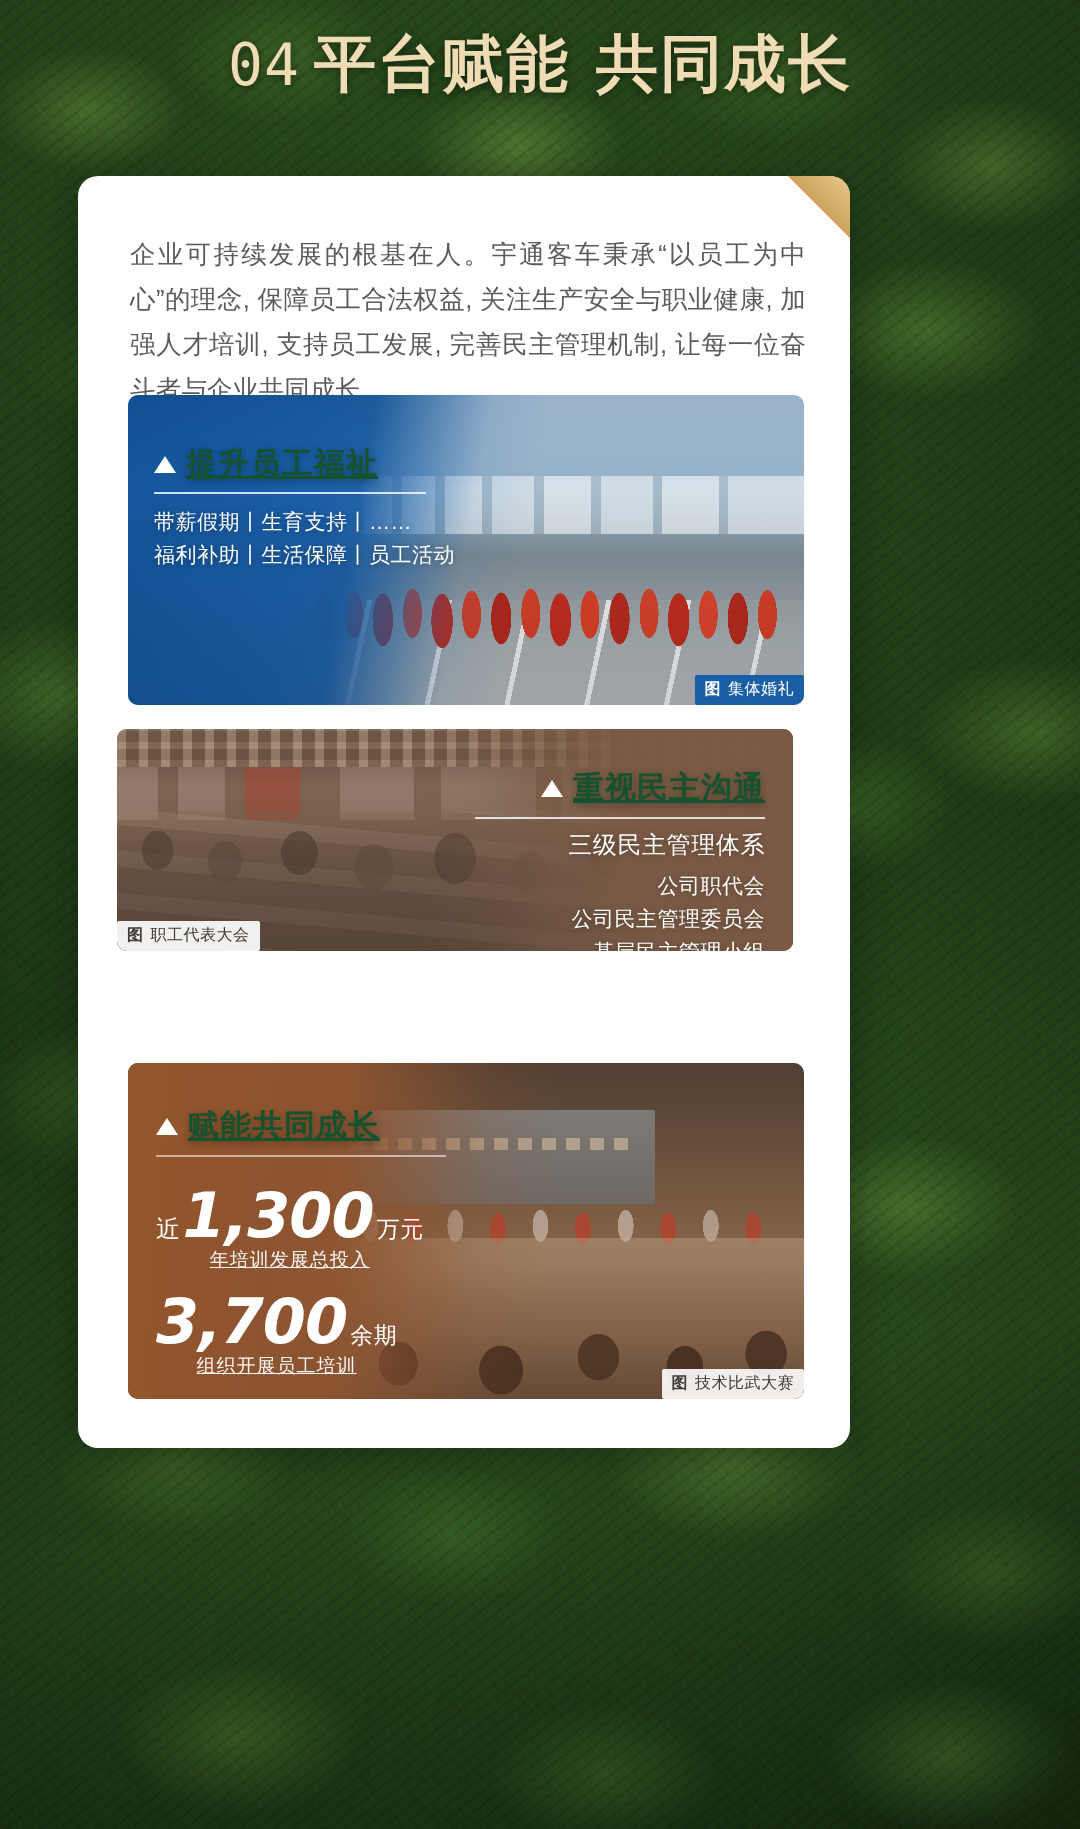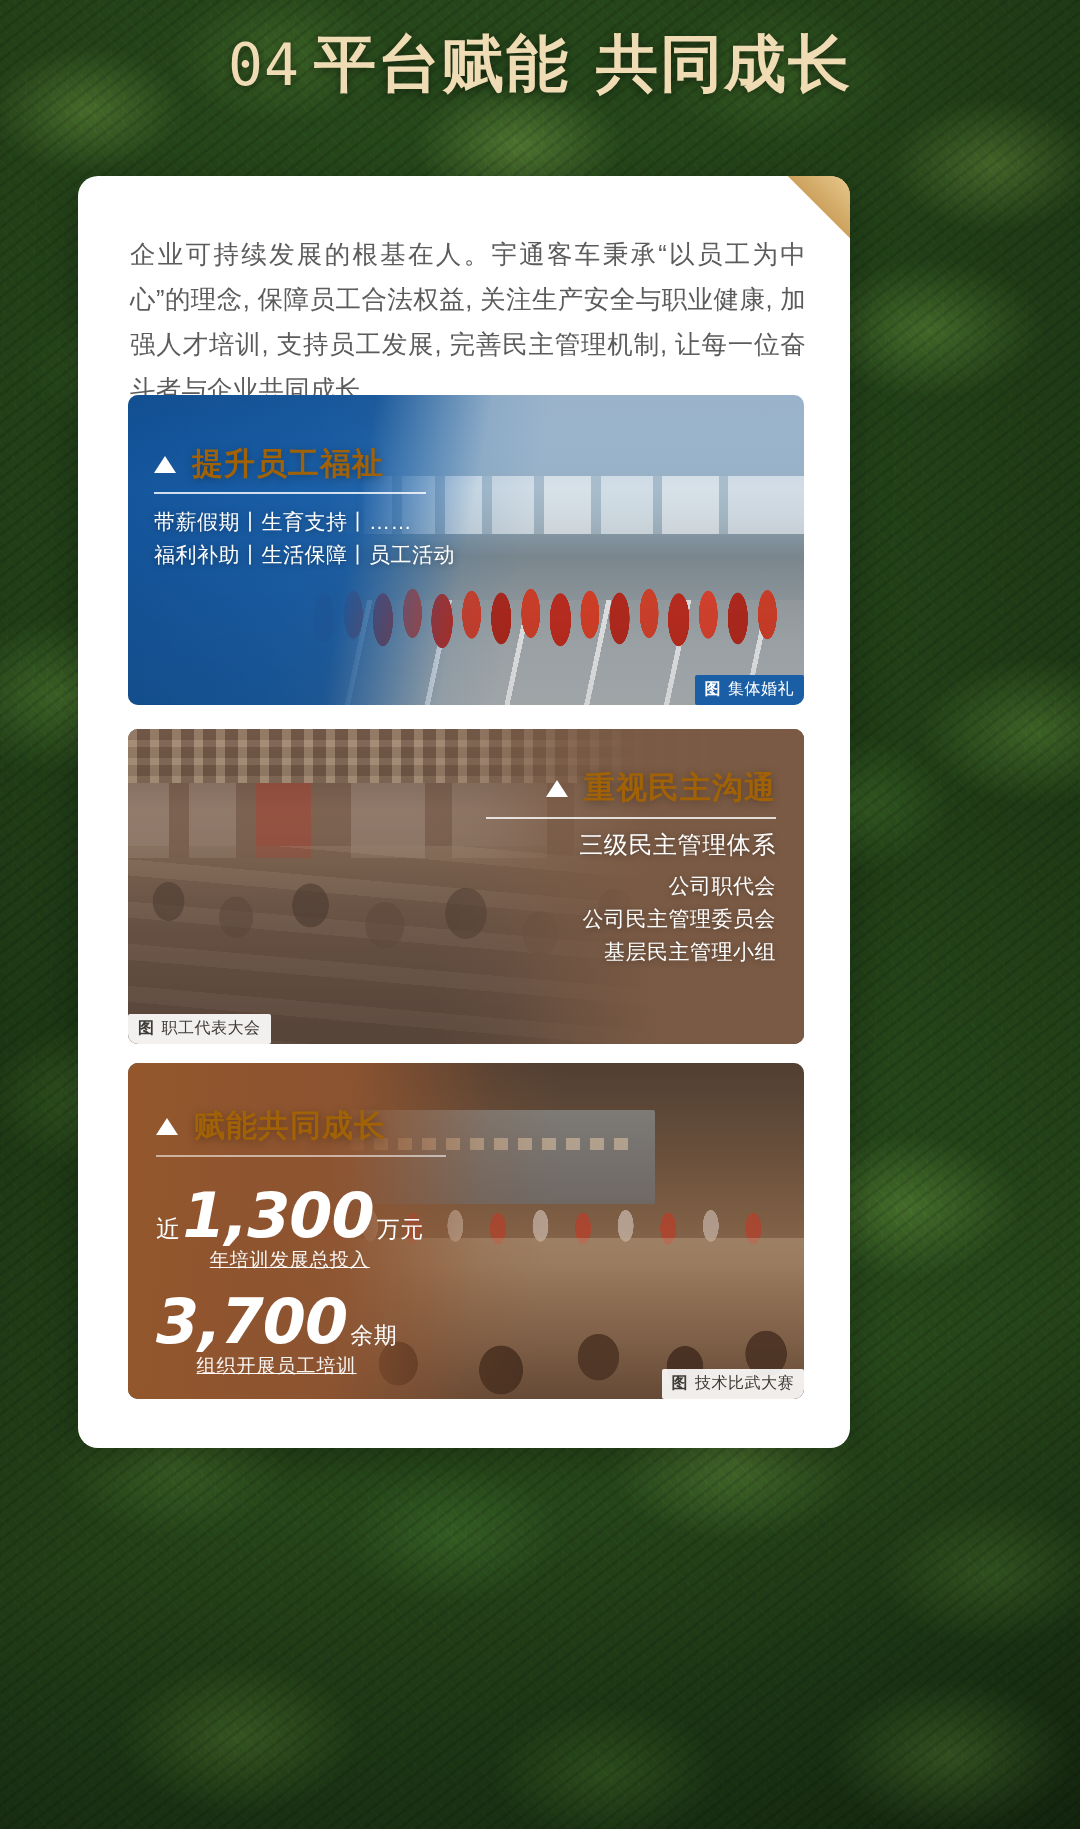--- a/index.html
+++ b/index.html
@@ -186,26 +186,27 @@
   }
   .c1-vig {
     position: absolute; inset: 0;
     background: linear-gradient(180deg, rgba(10,50,95,.18) 0%, rgba(0,0,0,0) 30%, rgba(0,0,0,.12) 100%);
   }
 
   .card-head {
     position: absolute;
     display: flex;
     align-items: center;
-    gap: 16px;
-    color: #a16207;
+    gap: 10px;
+    color: #14532d;
     font-size: 31px;
     font-weight: 700;
     letter-spacing: 1px;
     text-shadow: 0 2px 8px rgba(0,0,0,.3);
+    text-decoration: underline;
   }
   .tri {
     width: 0; height: 0;
     border-left: 11px solid transparent;
     border-right: 11px solid transparent;
     border-bottom: 17px solid #ffffff;
     flex: none;
   }
   .rule {
     position: absolute;
@@ -237,21 +238,21 @@
     font-weight: 700;
   }
 
   
   .c1-head { left: 26px; top: 48px; }
   .c1-rule { left: 26px; top: 97px; width: 272px; }
   .c1-lines { left: 26px; top: 110px; }
   .c1-cap { right: 0; bottom: 0; background: #1a5ea6; }
 
   
-  .card2 { left: 50px; top: 553px; width: 676px; height: 315px; }
+  .card2 { left: 39px; top: 553px; width: 676px; height: 222px; }
   .c2-photo {
     background:
       linear-gradient(180deg, #7b6455 0%, #6d584a 14%, #8a7160 26%, #7d6755 44%, #6a564a 70%, #5d4c41 100%);
   }
   .c2-ceiling {
     position: absolute; left: 0; right: 0; top: 0; height: 17%;
     background:
       repeating-linear-gradient(90deg, rgba(255,236,205,.3) 0 9px, rgba(90,70,55,.35) 9px 22px),
       repeating-linear-gradient(0deg, rgba(255,236,205,.22) 0 7px, rgba(90,70,55,.3) 7px 18px),
       linear-gradient(180deg, #8d7461 0%, #7a6353 100%);

